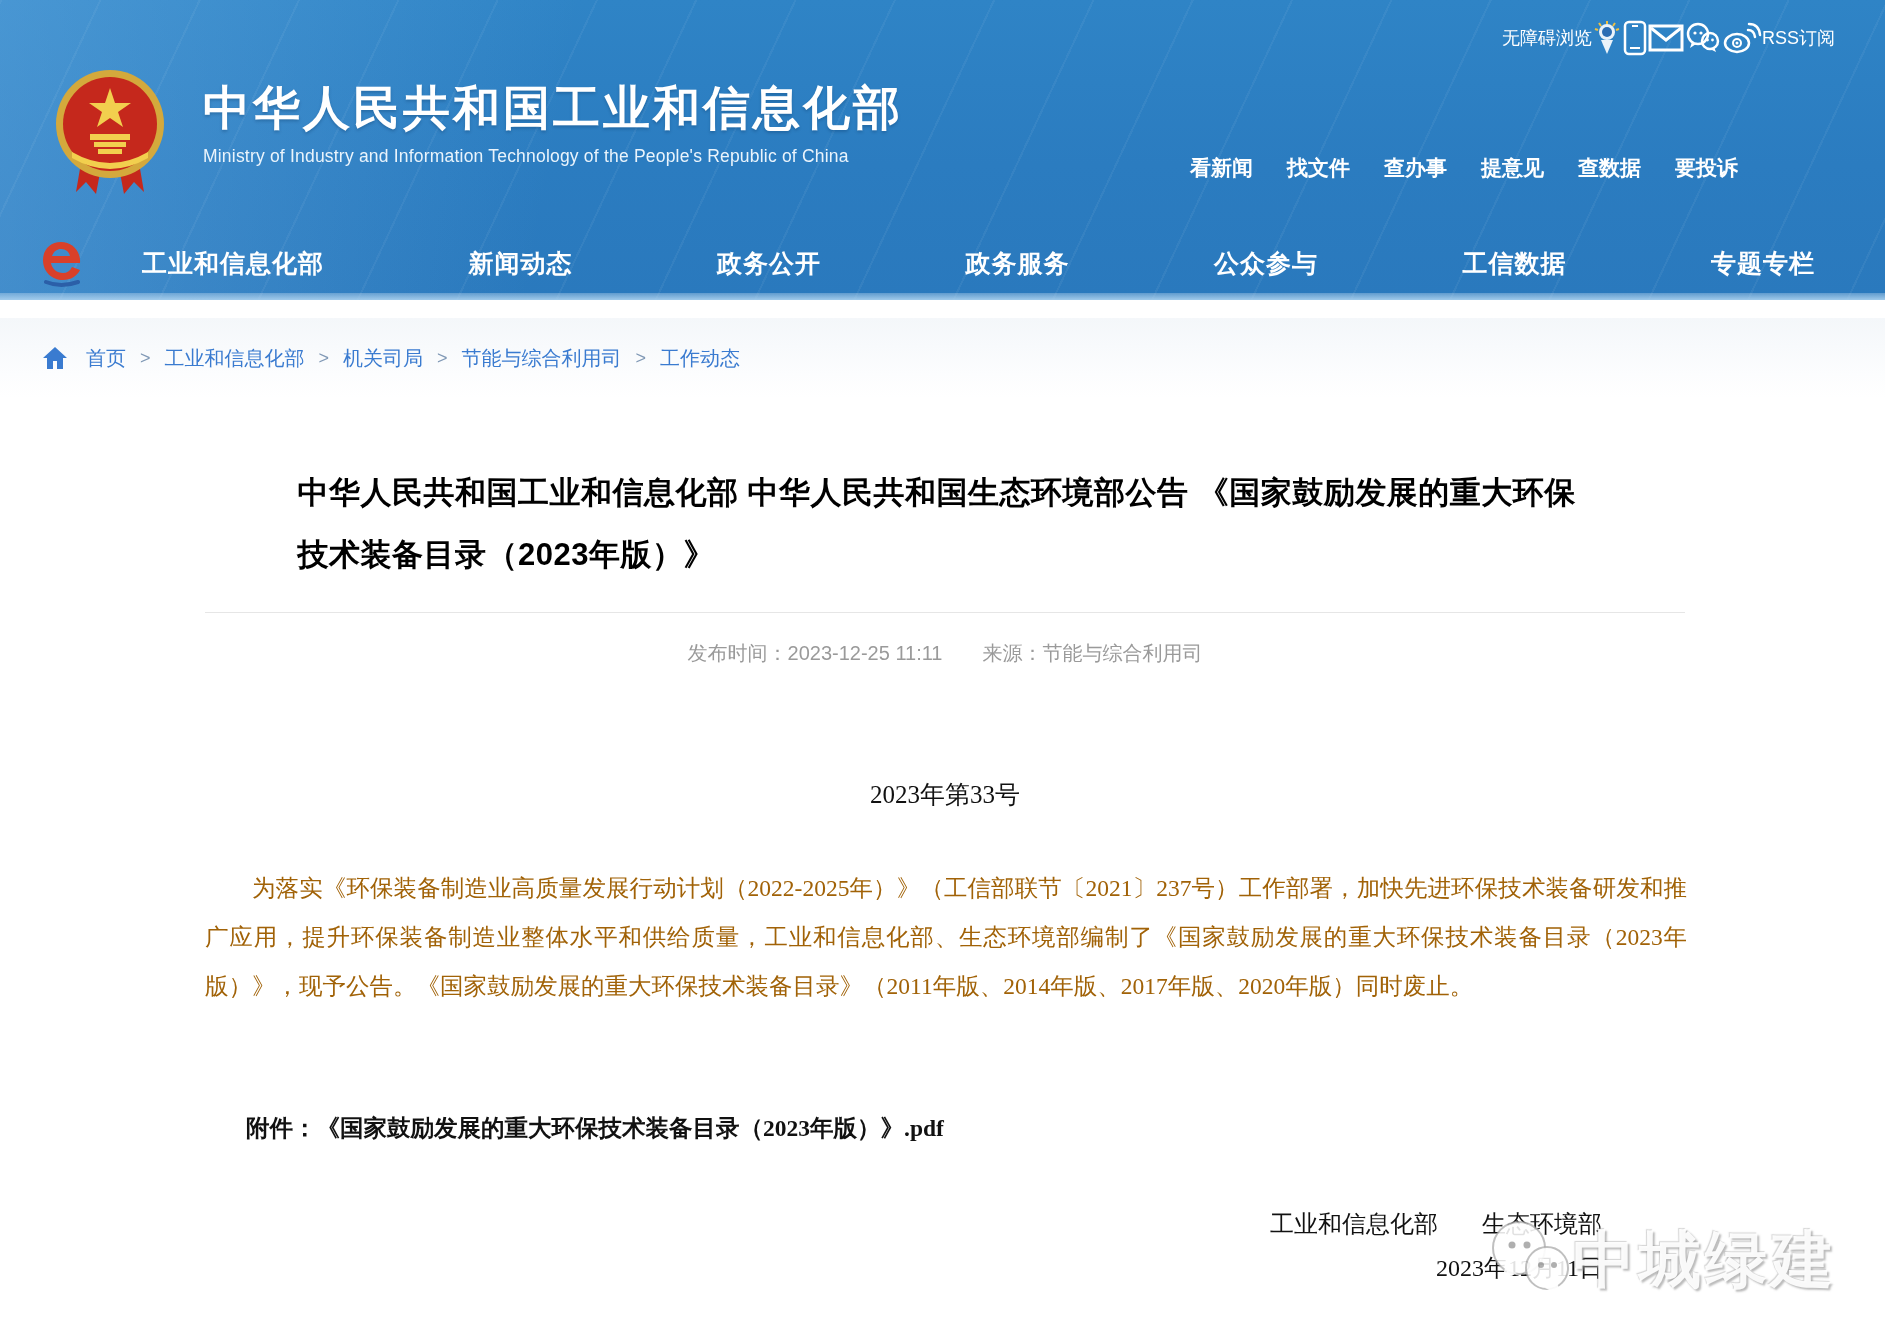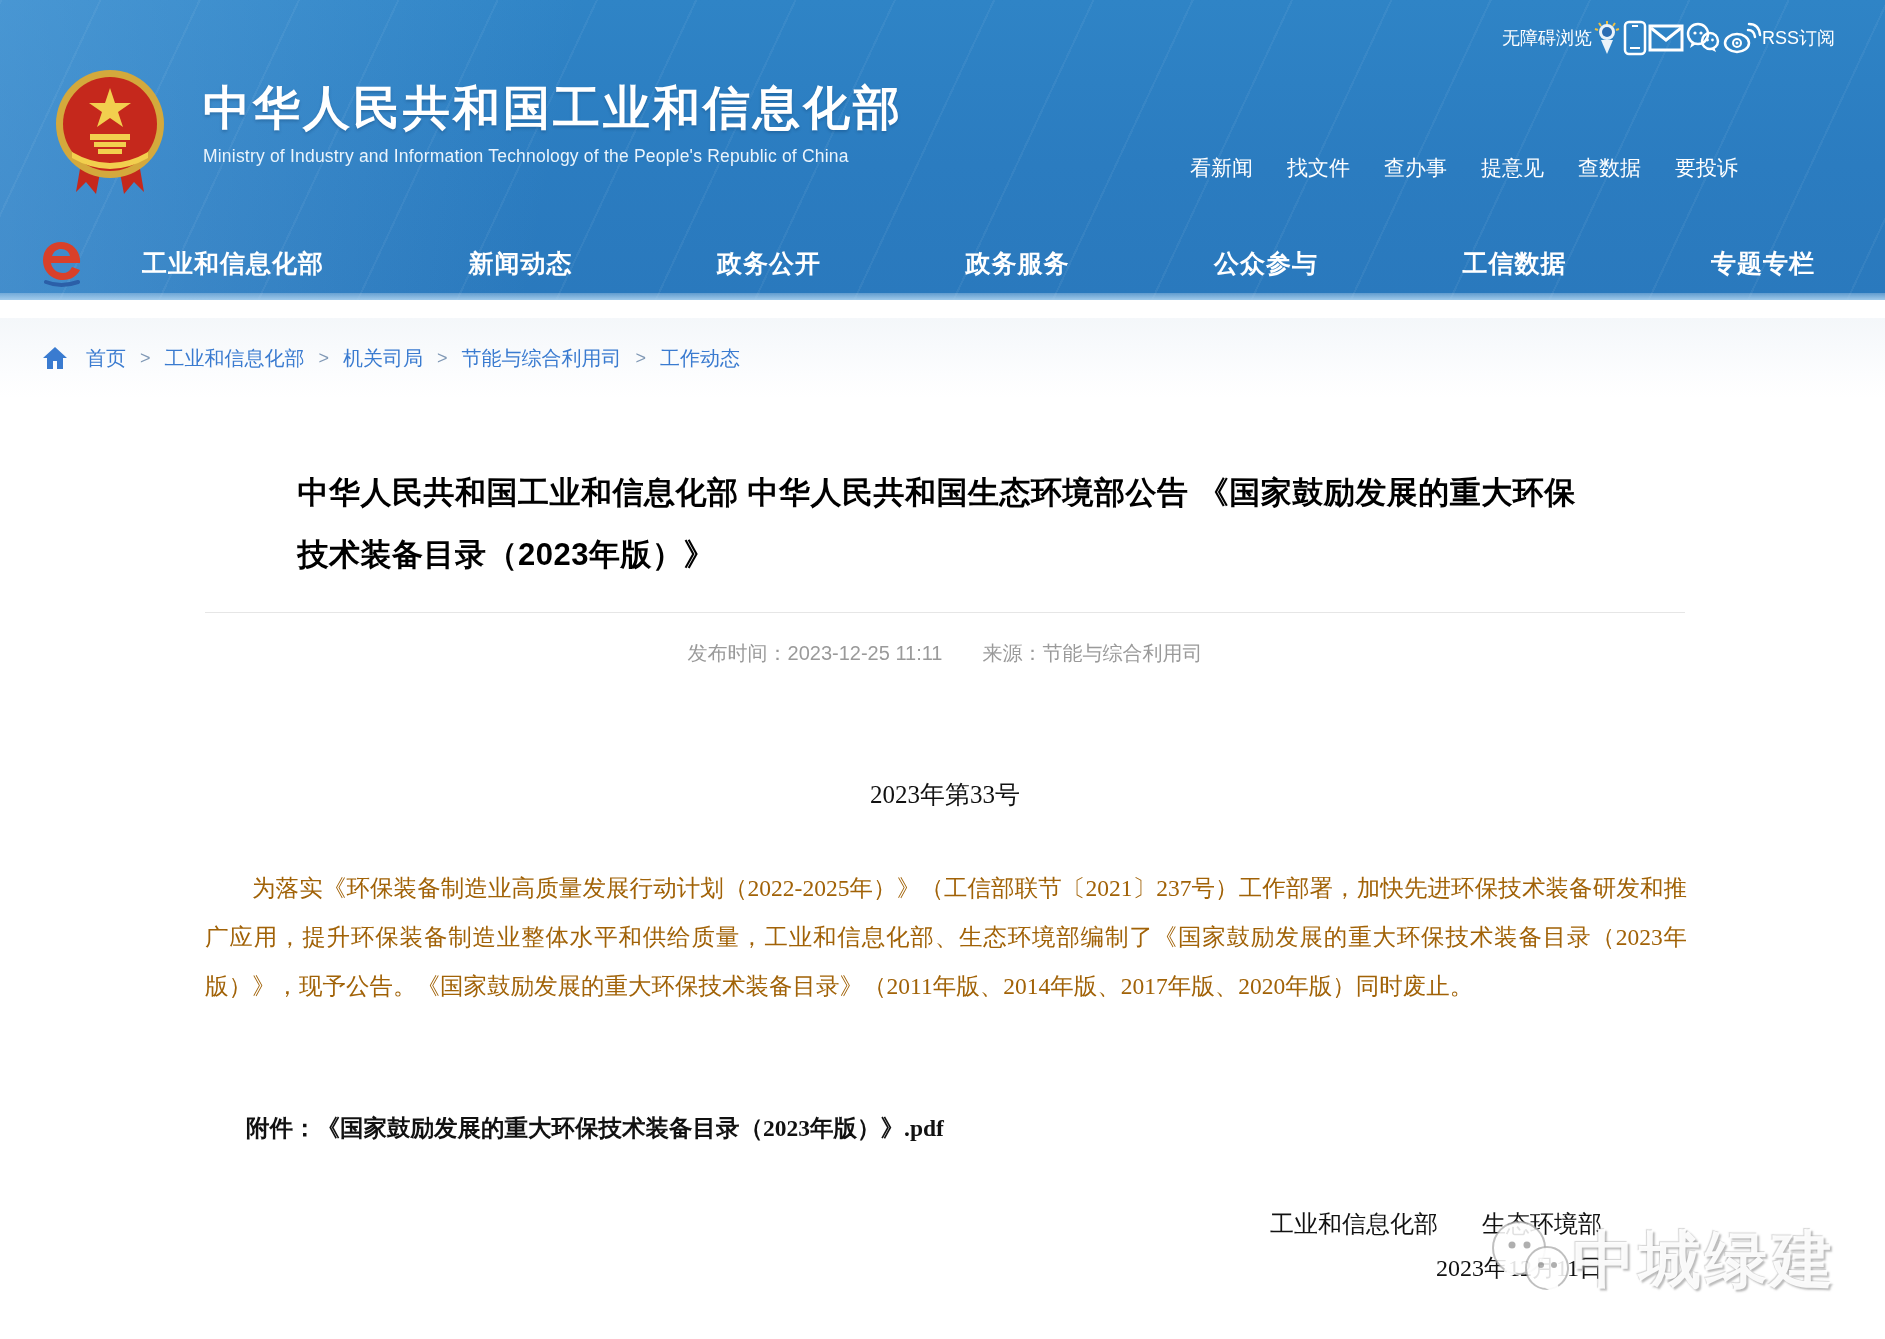--- a/index.html
+++ b/index.html
@@ -34,21 +34,21 @@
   .search-area { position:absolute; left:1172px; top:88px; width:681px; height:52px;
     background:#fff; border-radius:6px; display:flex; overflow:hidden; }
   .search-input { flex:1; border:none; outline:none; font-size:20px; padding:0 18px;
     font-family:"Liberation Sans", sans-serif; }
   .search-button { width:165px; height:52px; border:none; background:#e9a440; color:#fff;
     font-size:23px; font-weight:700; letter-spacing:2px; cursor:pointer;
     font-family:"Liberation Sans", sans-serif; border-radius:0 6px 6px 0; }
 
   .quick-links { position:absolute; left:1190px; top:154px; display:flex; gap:34px;
     color:#fff; font-size:21px; }
-  .quick-links span { cursor:pointer; white-space:nowrap; }
+  .quick-links span { cursor:pointer; white-space:nowrap;font-weight:bold; }
 
   .main-nav { position:absolute; left:0; top:232px; width:1885px; height:62px;
     display:flex; align-items:center; }
   .nav-logo { position:absolute; left:38px; top:4px; width:46px; height:54px; }
   .nav-items { position:absolute; left:142px; right:70px; display:flex; justify-content:space-between;
     align-items:center; }
   .nav-items span { color:#fff; font-size:25px; font-weight:700; letter-spacing:1px;
     cursor:pointer; white-space:nowrap; }
 
   

